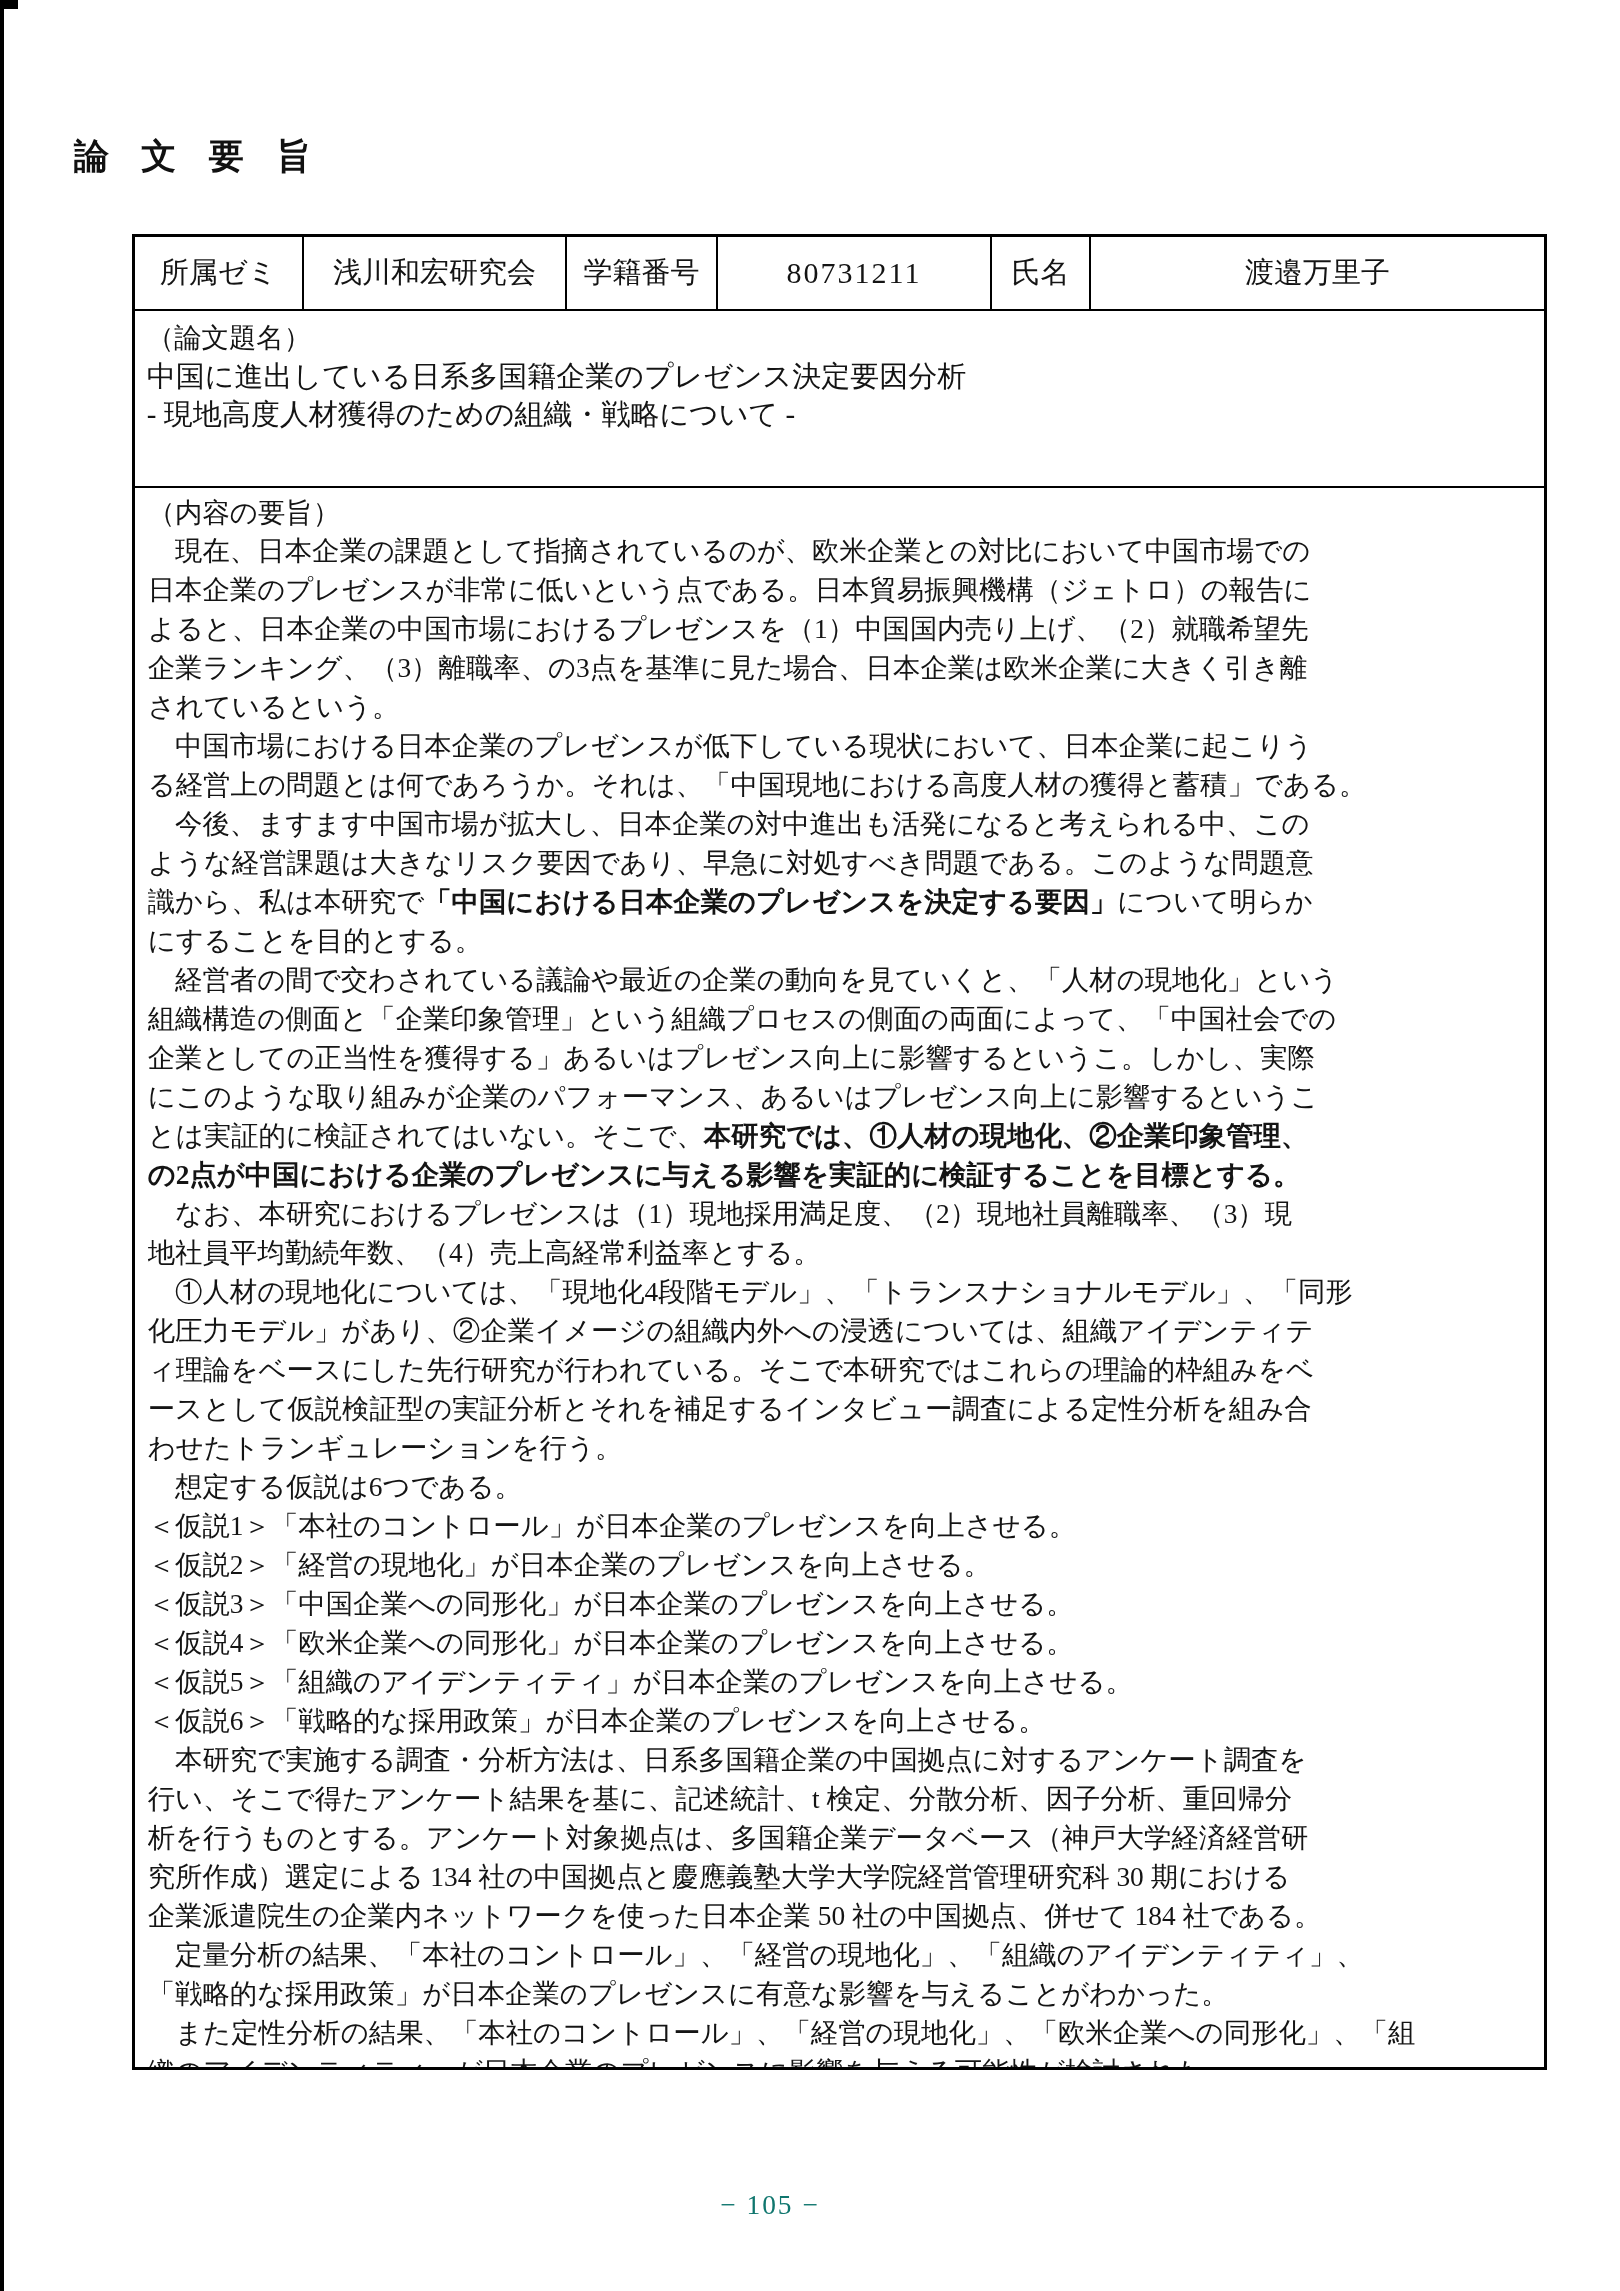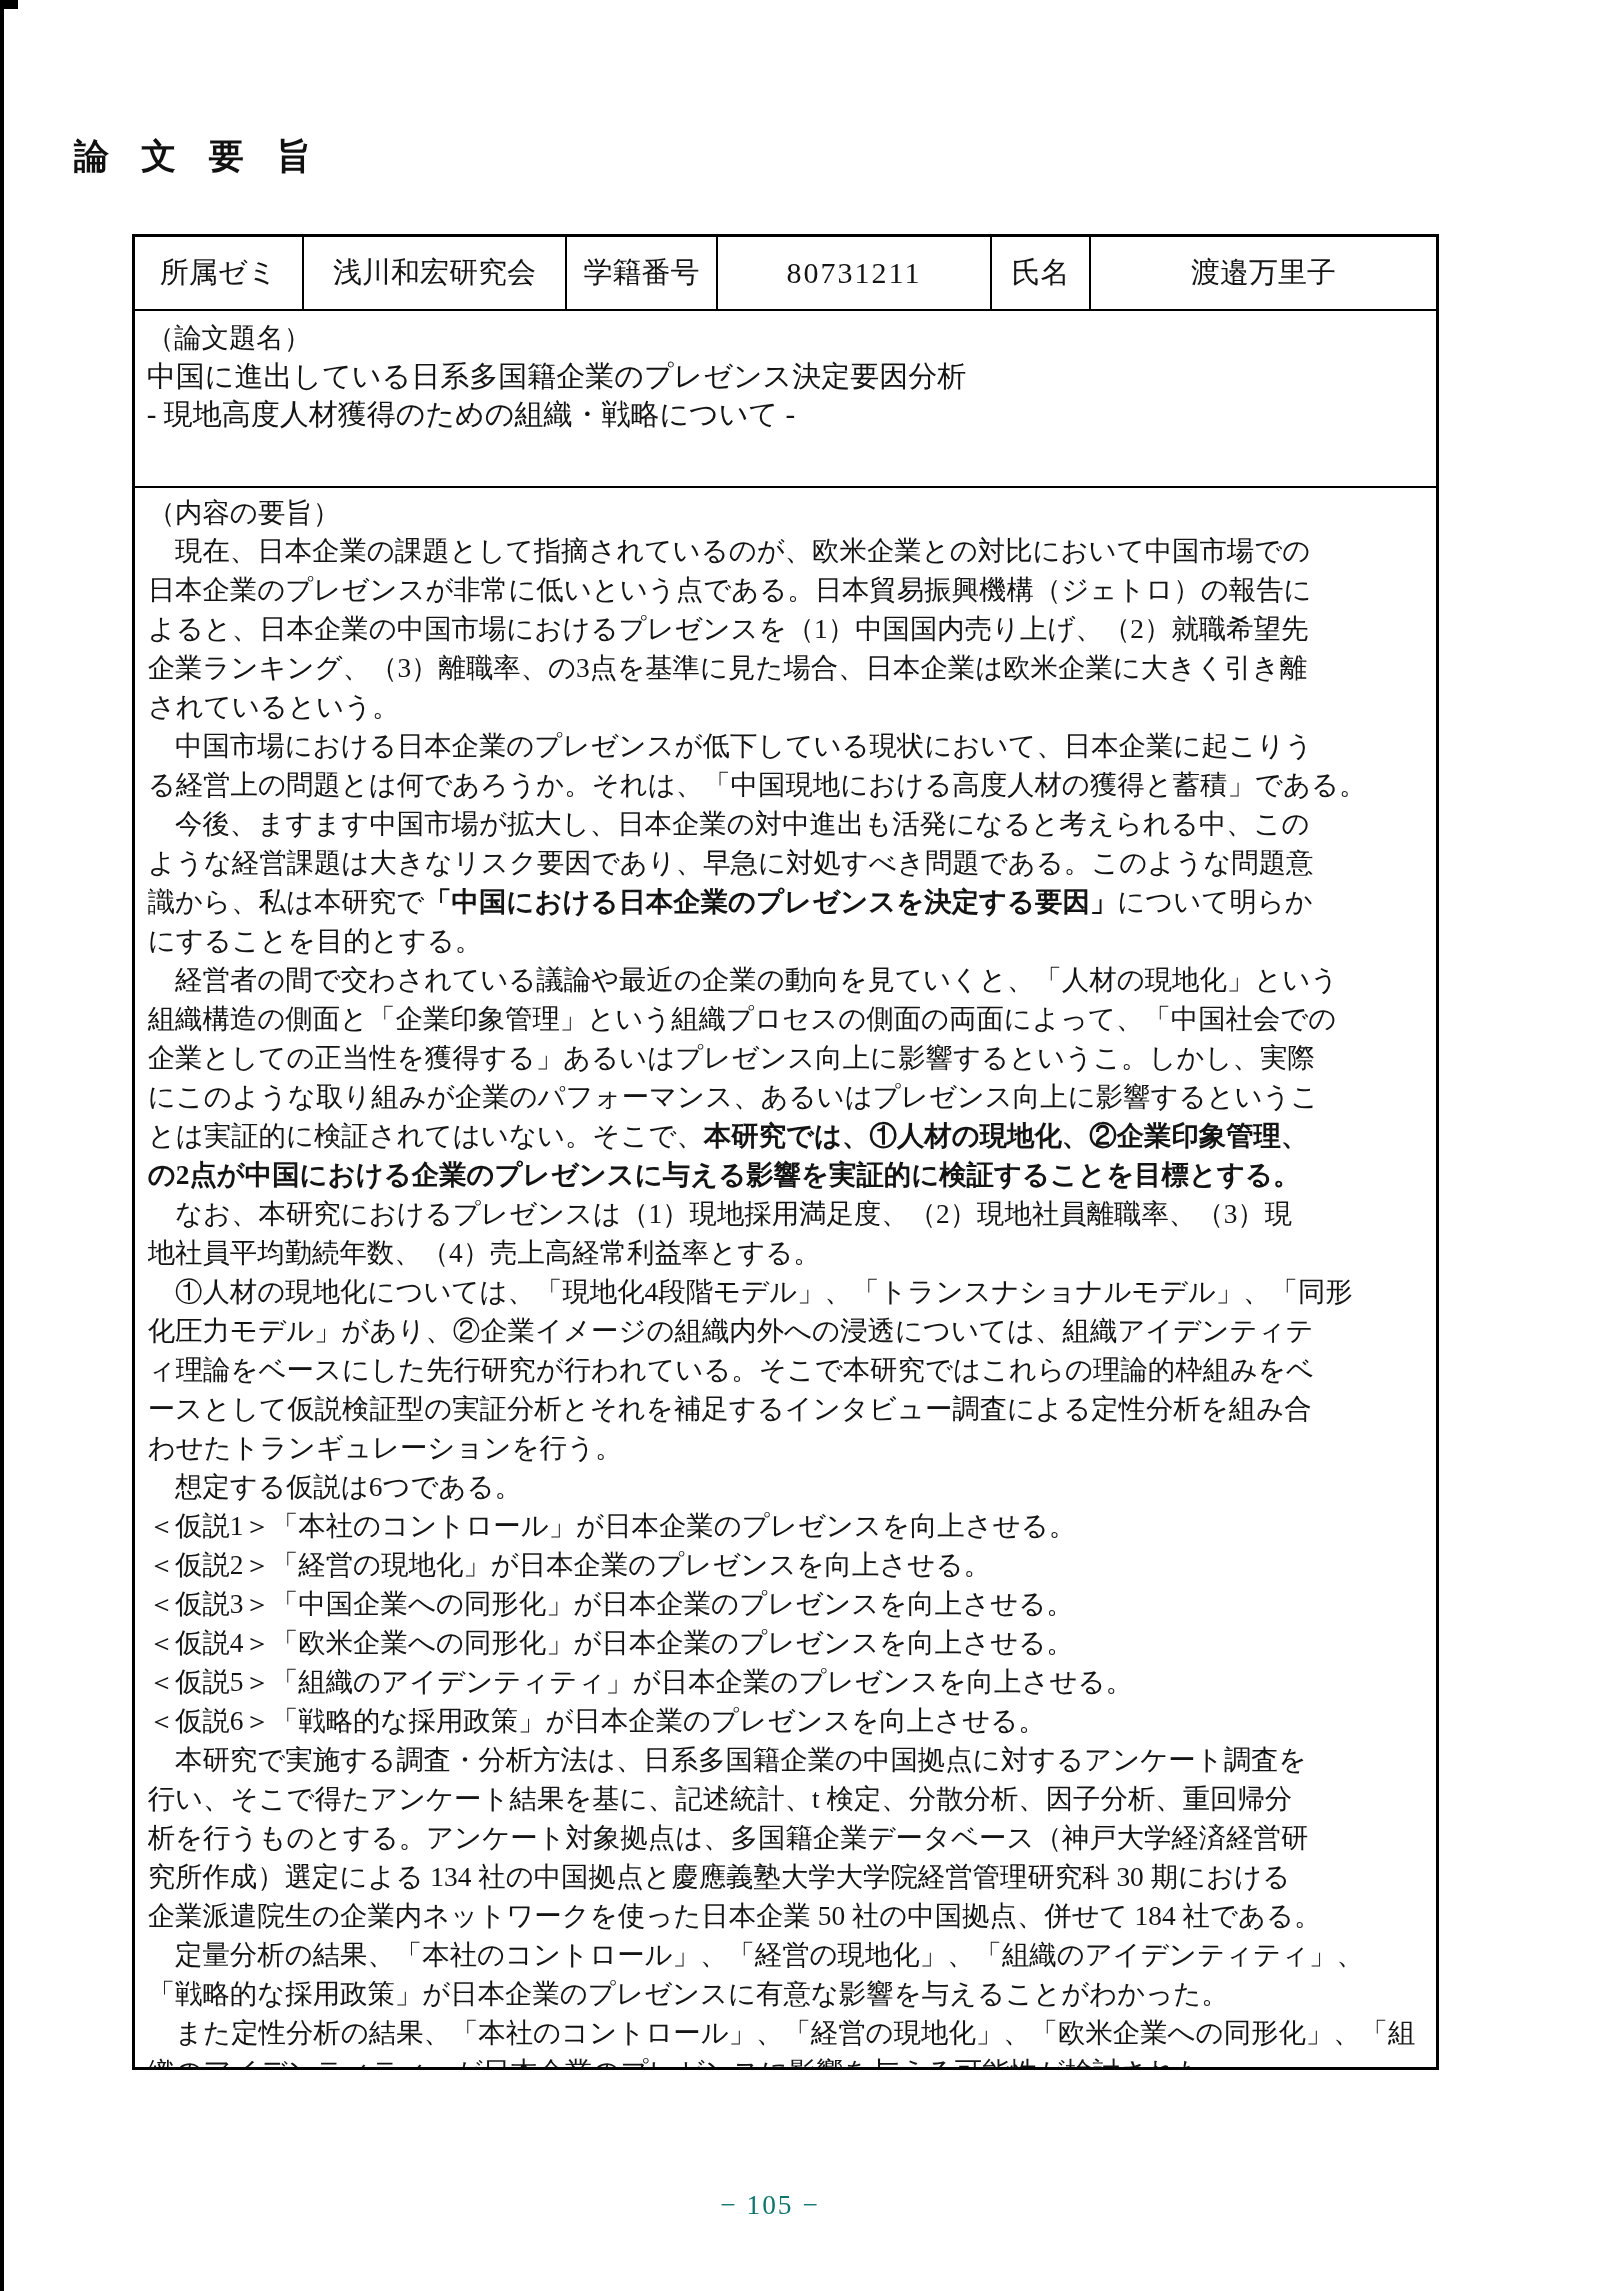--- a/index.html
+++ b/index.html
@@ -13,21 +13,21 @@
   .artifact-left   { position:absolute; left:0; top:0; width:3.9px; height:2292px; background:#000; }
   .artifact-corner { position:absolute; left:0; top:0; width:17.6px; height:8.8px; background:#000; }
 
   .page-title {
     position:absolute; top:133px; left:74px; width:1323px;
     font-size:35px; letter-spacing:11.8px;
     font-weight:bold; color:#111;
   }
 
   .doc-table {
-    position:absolute; left:132px; top:234px; width:1307px;
+    position:absolute; left:132px; top:234px; width:1415px;
     border:3.9px solid #000; background:#fff;
   }
 
   .info-row { display:flex; height:74px; border-bottom:2.9px solid #000; }
   .cell {
     border-right:2.9px solid #000;
     display:flex; align-items:center; justify-content:center;
     font-size:29px; white-space:nowrap; overflow:hidden;
   }
   .c1 { width:169px; } .c2 { width:263px; } .c3 { width:151px; }

